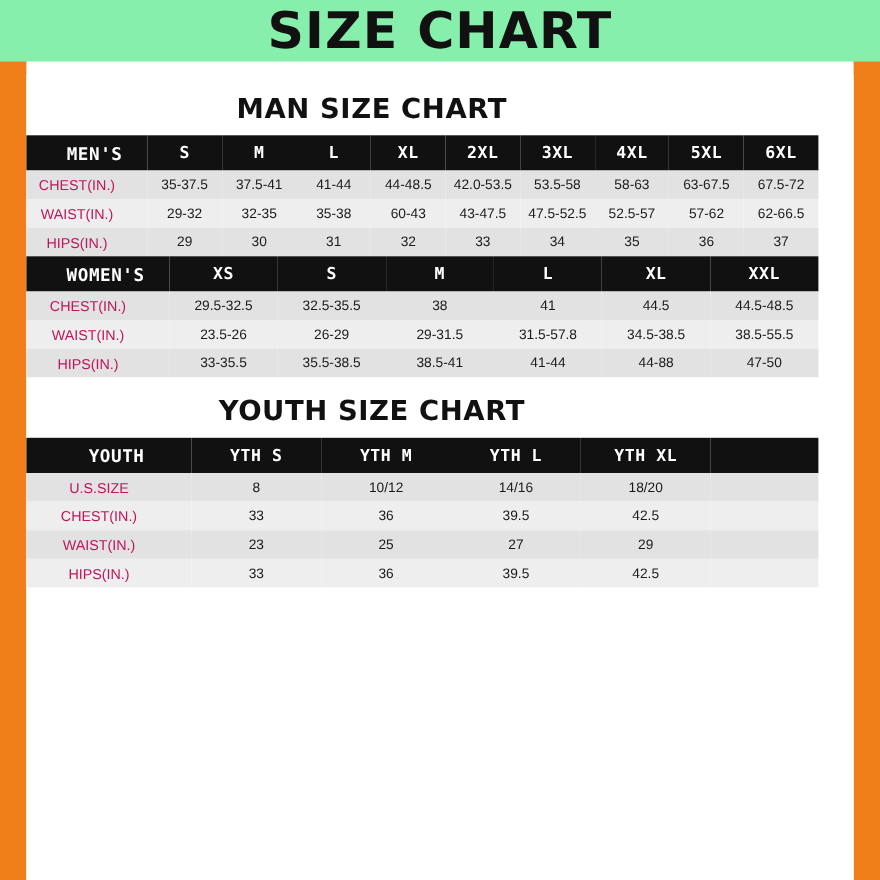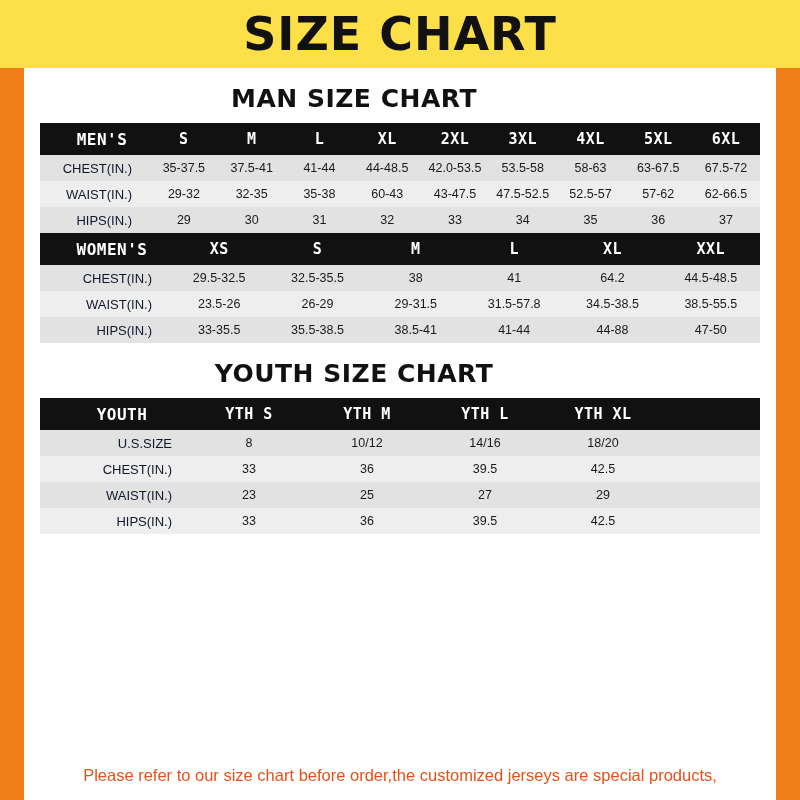--- a/index.html
+++ b/index.html
@@ -29,22 +29,22 @@
     background: #f07f1a;
   }
   .side-bar.left { left: 0; }
   .side-bar.right { right: 0; }
 
   .header-band {
     position: absolute;
     top: 0;
     left: 0;
     width: 800px;
-    height: 68px;
-    background: #fde047;
+    height: 56px;
+    background: #86efac;
     display: flex;
     align-items: center;
     justify-content: center;
   }
   .header-title {
     font-family: "DejaVu Sans", sans-serif;
     font-weight: bold;
     font-size: 46px;
     letter-spacing: 1px;
     color: #111111;
@@ -55,21 +55,20 @@
     position: absolute;
     top: 68px;
     left: 24px;
     width: 752px;
     height: 732px;
     background: #ffffff;
   }
 
   .section {
     width: 628px;
-    margin-left: 16px;
   }
   .section-title {
     text-align: center;
     font-family: "DejaVu Sans", sans-serif;
     font-weight: bold;
     font-size: 25px;
     color: #111111;
     margin: 0;
     padding: 16px 0 10px 0;
     letter-spacing: 0.5px;
@@ -97,24 +96,23 @@
     height: 32px;
     font-family: "DejaVu Sans Mono", monospace;
     letter-spacing: 0.5px;
   }
   table.size-table thead td.rowhead {
     text-align: center;
     padding-left: 14px;
     font-size: 16px;
   }
   table.size-table tbody td.rowhead {
-    text-align: right;
     padding-right: 18px;
     font-size: 13px;
-    color: #0f172a;
+    color: #be185d;
   }
   table.size-table tbody tr.shade-a td { background: #e2e2e2; }
   table.size-table tbody tr.shade-b td { background: #eeeeee; }
   table.size-table tbody tr.shade-c td { background: #e2e2e2; }
   table.size-table tbody tr.shade-d td { background: #eeeeee; }
 
   .footer-note {
     position: absolute;
     left: 24px;
     bottom: 0;
@@ -223,21 +221,21 @@
             <td>XXL</td>
           </tr>
         </thead>
         <tbody>
           <tr class="shade-a">
             <td class="rowhead">CHEST(IN.)</td>
             <td>29.5-32.5</td>
             <td>32.5-35.5</td>
             <td>38</td>
             <td>41</td>
-            <td>64.2</td>
+            <td>44.5</td>
             <td>44.5-48.5</td>
           </tr>
           <tr class="shade-b">
             <td class="rowhead">WAIST(IN.)</td>
             <td>23.5-26</td>
             <td>26-29</td>
             <td>29-31.5</td>
             <td>31.5-57.8</td>
             <td>34.5-38.5</td>
             <td>38.5-55.5</td>
@@ -306,16 +304,15 @@
             <td>42.5</td>
             <td></td>
           </tr>
         </tbody>
       </table>
     </div>
 
   </div>
 
   <div class="footer-note">
-    <div class="footer-line">Please refer to our size chart before order,the customized jerseys are special products,</div>
   </div>
 
 </div>
 
 </body></html>

